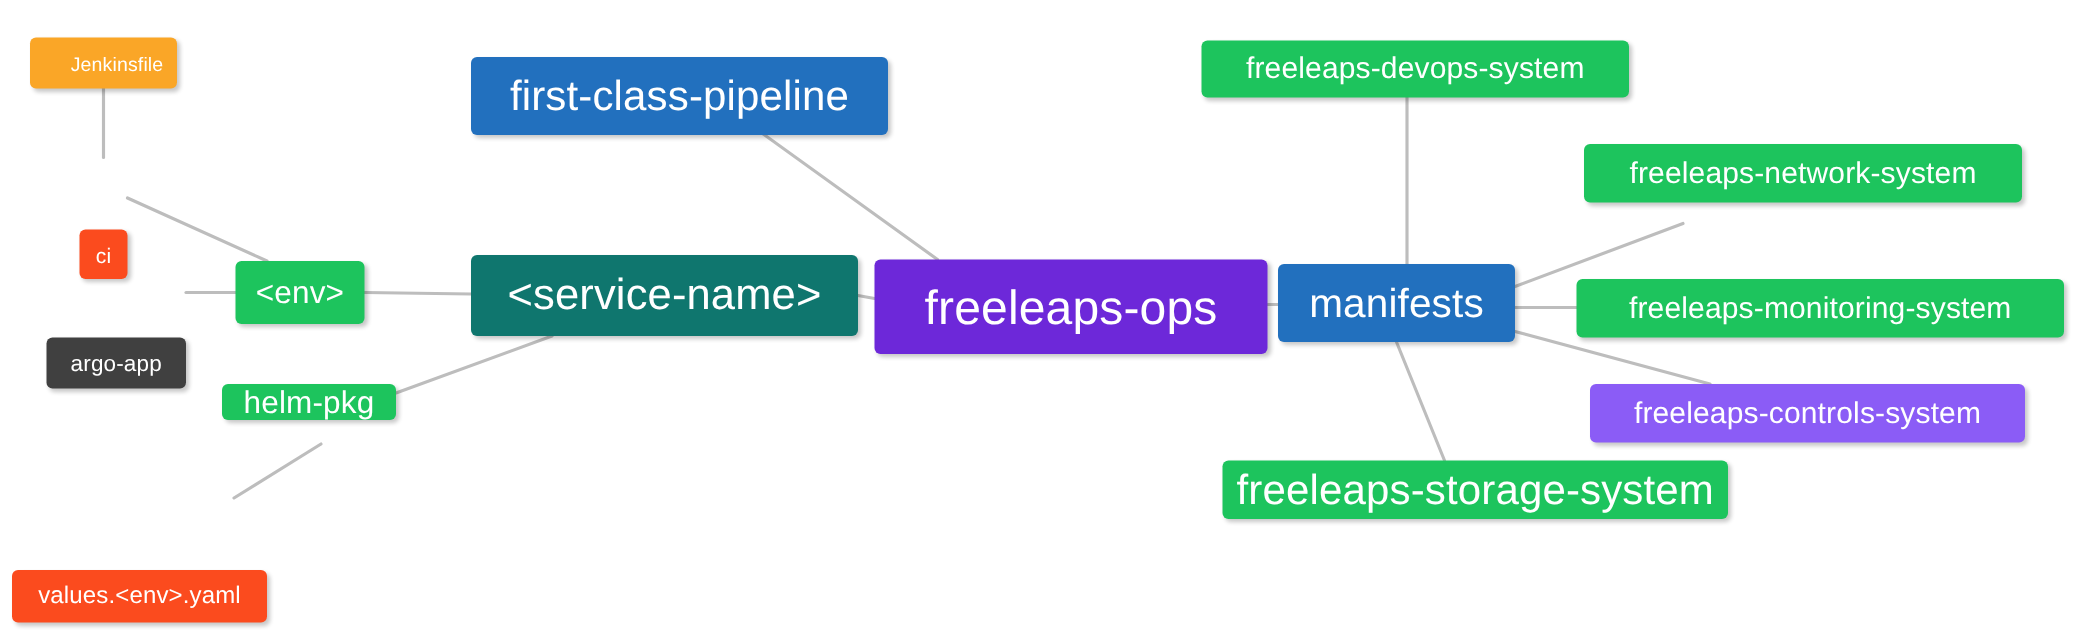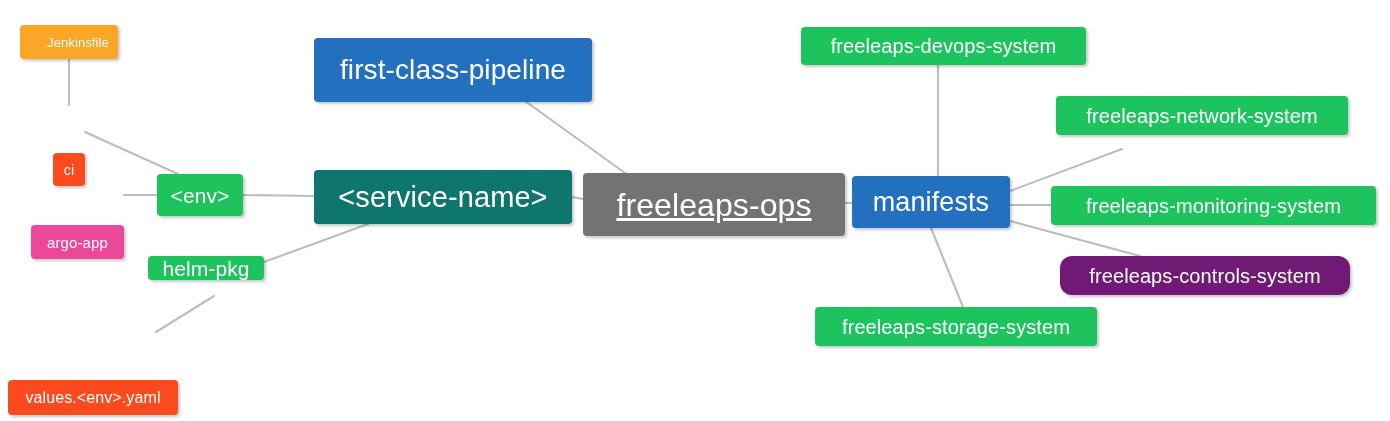--- a/index.html
+++ b/index.html
@@ -71,53 +71,53 @@
       <line x1="1010" y1="221" x2="1140" y2="256" class="edge" stroke="#bdbdbd"></line>
       <line x1="931" y1="228" x2="963" y2="307" class="edge" stroke="#bdbdbd"></line>
     </svg>
   <div id="node-layer">
       <div class="node node-orange" style="left: 20px; top: 25px; width: 98px; height: 34px; font-size: 13px; background: rgb(250, 166, 39);">
         <span>Jenkinsfile</span>
       </div>
       <div class="node node-red" style="left: 53px; top: 105px; width: 32px; height: 33px; font-size: 14px; background: rgb(251, 75, 30);">
         <span>ci</span>
       </div>
-      <div class="node node-red" style="left: 31px; top: 177px; width: 93px; height: 34px; font-size: 15px; background: #ec4899;">
+      <div class="node node-red" style="left: 31px; top: 177px; width: 93px; height: 34px; font-size: 15px; background: #404040;">
         <span>argo-app</span>
       </div>
       <div class="node node-green" style="left: 157px; top: 174px; width: 86px; height: 42px; font-size: 21px; background: rgb(29, 196, 93);">
         <span>&lt;env&gt;</span>
       </div>
       <div class="node node-green" style="left: 148px; top: 256px; width: 116px; height: 24px; font-size: 21px; background: rgb(29, 196, 93);">
         <span>helm-pkg</span>
       </div>
       <div class="node node-red" style="left: 8px; top: 332px; width: 170px; height: 35px; font-size: 16px; background: rgb(251, 75, 30);">
         <span>values.&lt;env&gt;.yaml</span>
       </div>
-      <div class="node node-blue" style="left: 314px; top: 38px; width: 278px; height: 64px; font-size: 28px; background: rgb(34, 112, 190); text-align: right;">
+      <div class="node node-blue" style="left: 314px; top: 38px; width: 278px; height: 52px; font-size: 28px; background: rgb(34, 112, 190); text-align: right;">
         <span>first-class-pipeline</span>
       </div>
       <div class="node node-blue" style="left: 314px; top: 170px; width: 258px; height: 54px; font-size: 29px; background: #0f766e;">
         <span>&lt;service-name&gt;</span>
       </div>
-      <div class="node node-root" style="left: 583px; top: 173px; width: 262px; height: 63px; font-size: 32px; background: #737373; text-decoration: underline;">
+      <div class="node node-root" style="left: 583px; top: 173px; width: 262px; height: 63px; font-size: 32px; background: #6d28d9;">
         <span>freeleaps-ops</span>
       </div>
       <div class="node node-blue" style="left: 852px; top: 176px; width: 158px; height: 52px; font-size: 27px; background: rgb(34, 112, 190);">
         <span>manifests</span>
       </div>
       <div class="node node-green" style="left: 801px; top: 27px; width: 285px; height: 38px; font-size: 20px; background: rgb(29, 196, 93);">
         <span>freeleaps-devops-system</span>
       </div>
       <div class="node node-green" style="left: 1056px; top: 96px; width: 292px; height: 39px; font-size: 20px; background: rgb(29, 196, 93);">
         <span>freeleaps-network-system</span>
       </div>
       <div class="node node-green" style="left: 1051px; top: 186px; width: 325px; height: 39px; font-size: 20px; background: rgb(29, 196, 93);">
         <span>freeleaps-monitoring-system</span>
       </div>
-      <div class="node node-green" style="left: 1060px; top: 256px; width: 290px; height: 39px; font-size: 20px; background: #701a75; border-radius: 12px;">
+      <div class="node node-green" style="left: 1060px; top: 256px; width: 290px; height: 39px; font-size: 20px; background: #8b5cf6;">
         <span>freeleaps-controls-system</span>
       </div>
-      <div class="node node-green" style="left: 815px; top: 307px; width: 282px; height: 39px; font-size: 20px; background: rgb(29, 196, 93);">
+      <div class="node node-green" style="left: 815px; top: 307px; width: 337px; height: 39px; font-size: 28px; background: rgb(29, 196, 93);">
         <span>freeleaps-storage-system</span>
       </div>
     </div>
 </div>
 
 </body></html>

